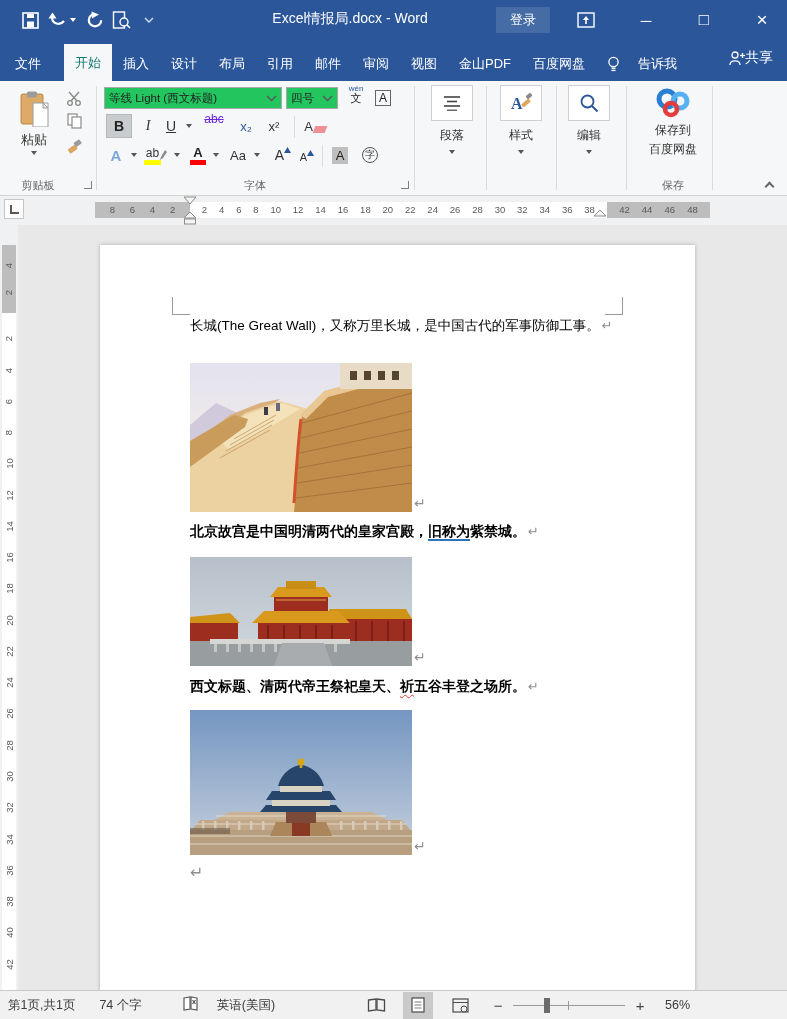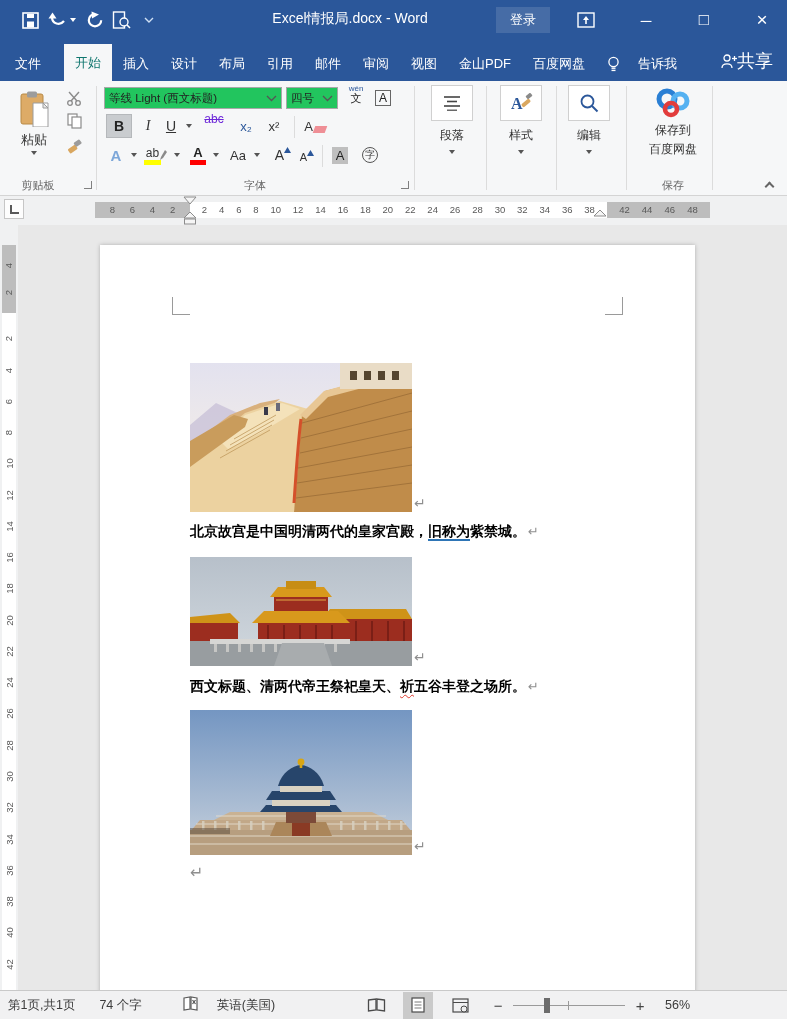--- a/index.html
+++ b/index.html
@@ -16,21 +16,21 @@
   #signin-btn { position:absolute; left:496px; top:7px; width:54px; height:26px; background:#466ca6; color:#fff;
                 font-size:13px; display:flex; align-items:center; justify-content:center; }
   .winctl { position:absolute; top:0; width:44px; height:40px; display:flex; align-items:center; justify-content:center;
             color:#fff; font-size:15px; }
 
   
   #tabbar { left:0; top:40px; width:787px; height:41px; background:#2b579a; display:flex; align-items:flex-end; }
   .tab { height:34px; padding:0 11px; display:flex; align-items:center; color:#fff; font-size:13px; white-space:nowrap; }
   .tab.active { background:#f6f7f8; color:#0f766e; height:37px; }
   #tab-tellme { display:flex; align-items:center; gap:4px; }
-  #share-box { position:absolute; right:14px; top:49px; display:flex; align-items:center; color:#fff; font-size:18px; }
+  #share-box { position:absolute; right:14px; top:49px; display:flex; align-items:center; color:#fff; font-size:14px; }
 
   
   #ribbon { left:0; top:81px; width:787px; height:115px; background:#f6f7f8; border-bottom:1px solid #d4d4d4; color:#444; }
   .vsep { position:absolute; top:5px; height:104px; width:1px; background:#dcdcdc; }
   .grp-label { position:absolute; top:97px; font-size:11px; color:#666; text-align:center; }
   .launcher { position:absolute; width:8px; height:8px; border-right:1px solid #808080; border-bottom:1px solid #808080; }
   .ribbon-txtbtn { position:absolute; font-size:13px; color:#333; display:flex; align-items:center; justify-content:center; }
   .combo { position:absolute; height:22px; background:#22c55e; border:1px solid #a8a8a8; font-size:11.5px; color:#222;
            display:flex; align-items:center; padding:0 4px; }
   .combo .cflex { flex:1; overflow:hidden; white-space:nowrap; }
@@ -402,20 +402,21 @@
         <span class="vnum">40</span>
         <span class="vnum">42</span>
       </div>
   </div>
 
   <div id="docarea" class="abs">
     <div id="page">
       <div class="cropmark crop-l" style="left:72px;top:52px;"></div>
       <div class="cropmark crop-r" style="left:505px;top:52px;"></div>
 
+      <div class="para p-reg" style="top:72px;"><span>长城(The Great Wall)，又称万里长城，是中国古代的军事防御工事。</span><span class="pmark">↵</span></div>
 
       <svg class="docimg" style="top:118px;height:149px;" viewBox="0 0 222 149" preserveAspectRatio="none">
         <defs>
           <linearGradient id="gw-sky" x1="0" y1="0" x2="0" y2="1">
               <stop offset="0" stop-color="#e3e2ef"></stop>
               <stop offset="1" stop-color="#fbf2e4"></stop>
             </linearGradient>
         </defs>
         <rect width="222" height="149" fill="url(#gw-sky)"></rect>
         <polygon points="0,62 26,40 52,52 60,48 30,70 0,78" fill="#c9c2d8" opacity="0.8"></polygon>

